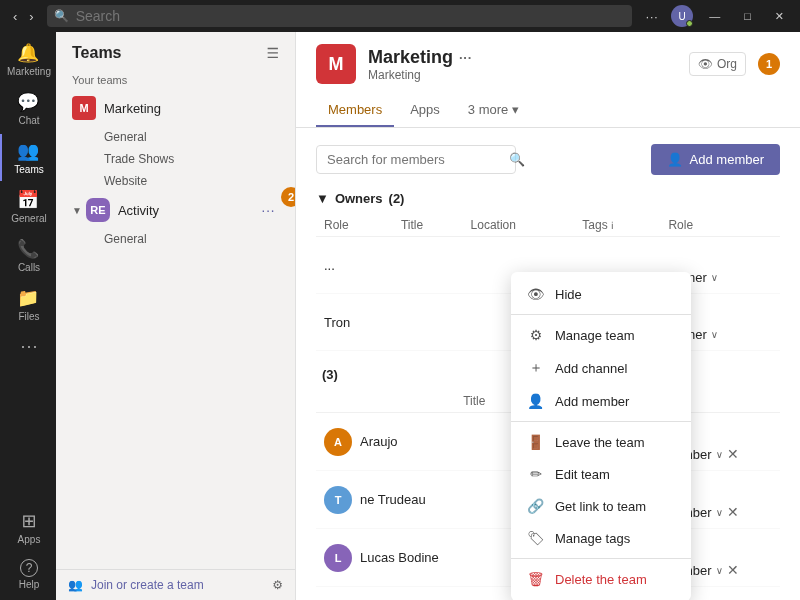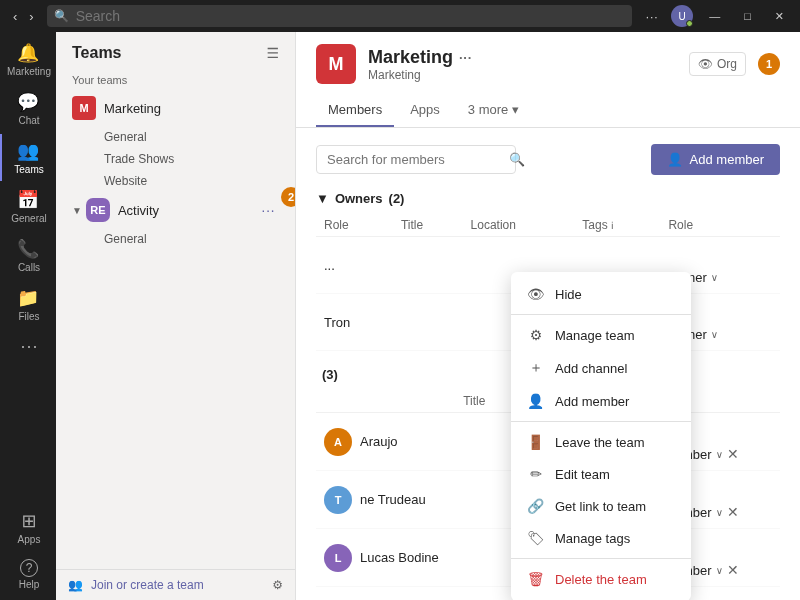--- a/index.html
+++ b/index.html
@@ -47,21 +47,21 @@
     .main-content { flex: 1; display: flex; flex-direction: column; background: #fff; overflow: hidden; }
     .team-header-bar { padding: 12px 20px 0; background: #fff; border-bottom: 1px solid #e0e0e0; }
     .team-header-top { display: flex; align-items: center; gap: 12px; margin-bottom: 10px; }
     .team-header-avatar { width: 40px; height: 40px; border-radius: 6px; background: #d13438; display: flex; align-items: center; justify-content: center; color: white; font-size: 18px; font-weight: bold; }
     .team-header-info { flex: 1; }
     .team-header-name { font-size: 18px; font-weight: 600; color: #252525; display: flex; align-items: center; gap: 6px; }
     .team-header-sub { font-size: 12px; color: #666; }
     .org-btn { display: flex; align-items: center; gap: 4px; color: #666; font-size: 12px; cursor: pointer; padding: 4px 8px; border: 1px solid #ddd; border-radius: 4px; }
     .tab-bar { display: flex; gap: 4px; }
     .tab { padding: 8px 12px; font-size: 13px; color: #666; cursor: pointer; border-bottom: 2px solid transparent; }
-    .tab.active { color: #404040; border-bottom: 2px solid #6264a7; font-weight: 500; }
+    .tab.active { color: #a16207; border-bottom: 2px solid #6264a7; font-weight: 500; }
     .members-content { flex: 1; overflow-y: auto; padding: 16px 20px; }
     .members-toolbar { display: flex; align-items: center; justify-content: space-between; margin-bottom: 16px; }
     .search-members-box { display: flex; align-items: center; gap: 6px; border: 1px solid #ddd; border-radius: 4px; padding: 6px 10px; width: 200px; }
     .search-members-box input { border: none; outline: none; font-size: 13px; color: #3b82f6; background: transparent; }
     .add-member-btn { background: #6264a7; color: white; border: none; border-radius: 4px; padding: 8px 16px; font-size: 13px; cursor: pointer; display: flex; align-items: center; gap: 6px; }
     .section-header { display: flex; align-items: center; gap: 6px; font-size: 13px; font-weight: 600; color: #252525; margin-bottom: 8px; }
     .members-table { width: 100%; border-collapse: collapse; margin-bottom: 16px; }
     .members-table th { text-align: left; font-size: 12px; color: #666; font-weight: normal; padding: 4px 8px; border-bottom: 1px solid #f0f0f0; }
     .members-table td { padding: 8px 8px; font-size: 13px; color: #252525; border-bottom: 1px solid #f8f8f8; vertical-align: middle; }
     .role-badge { display: flex; align-items: center; gap: 4px; margin-top: 25px; }

